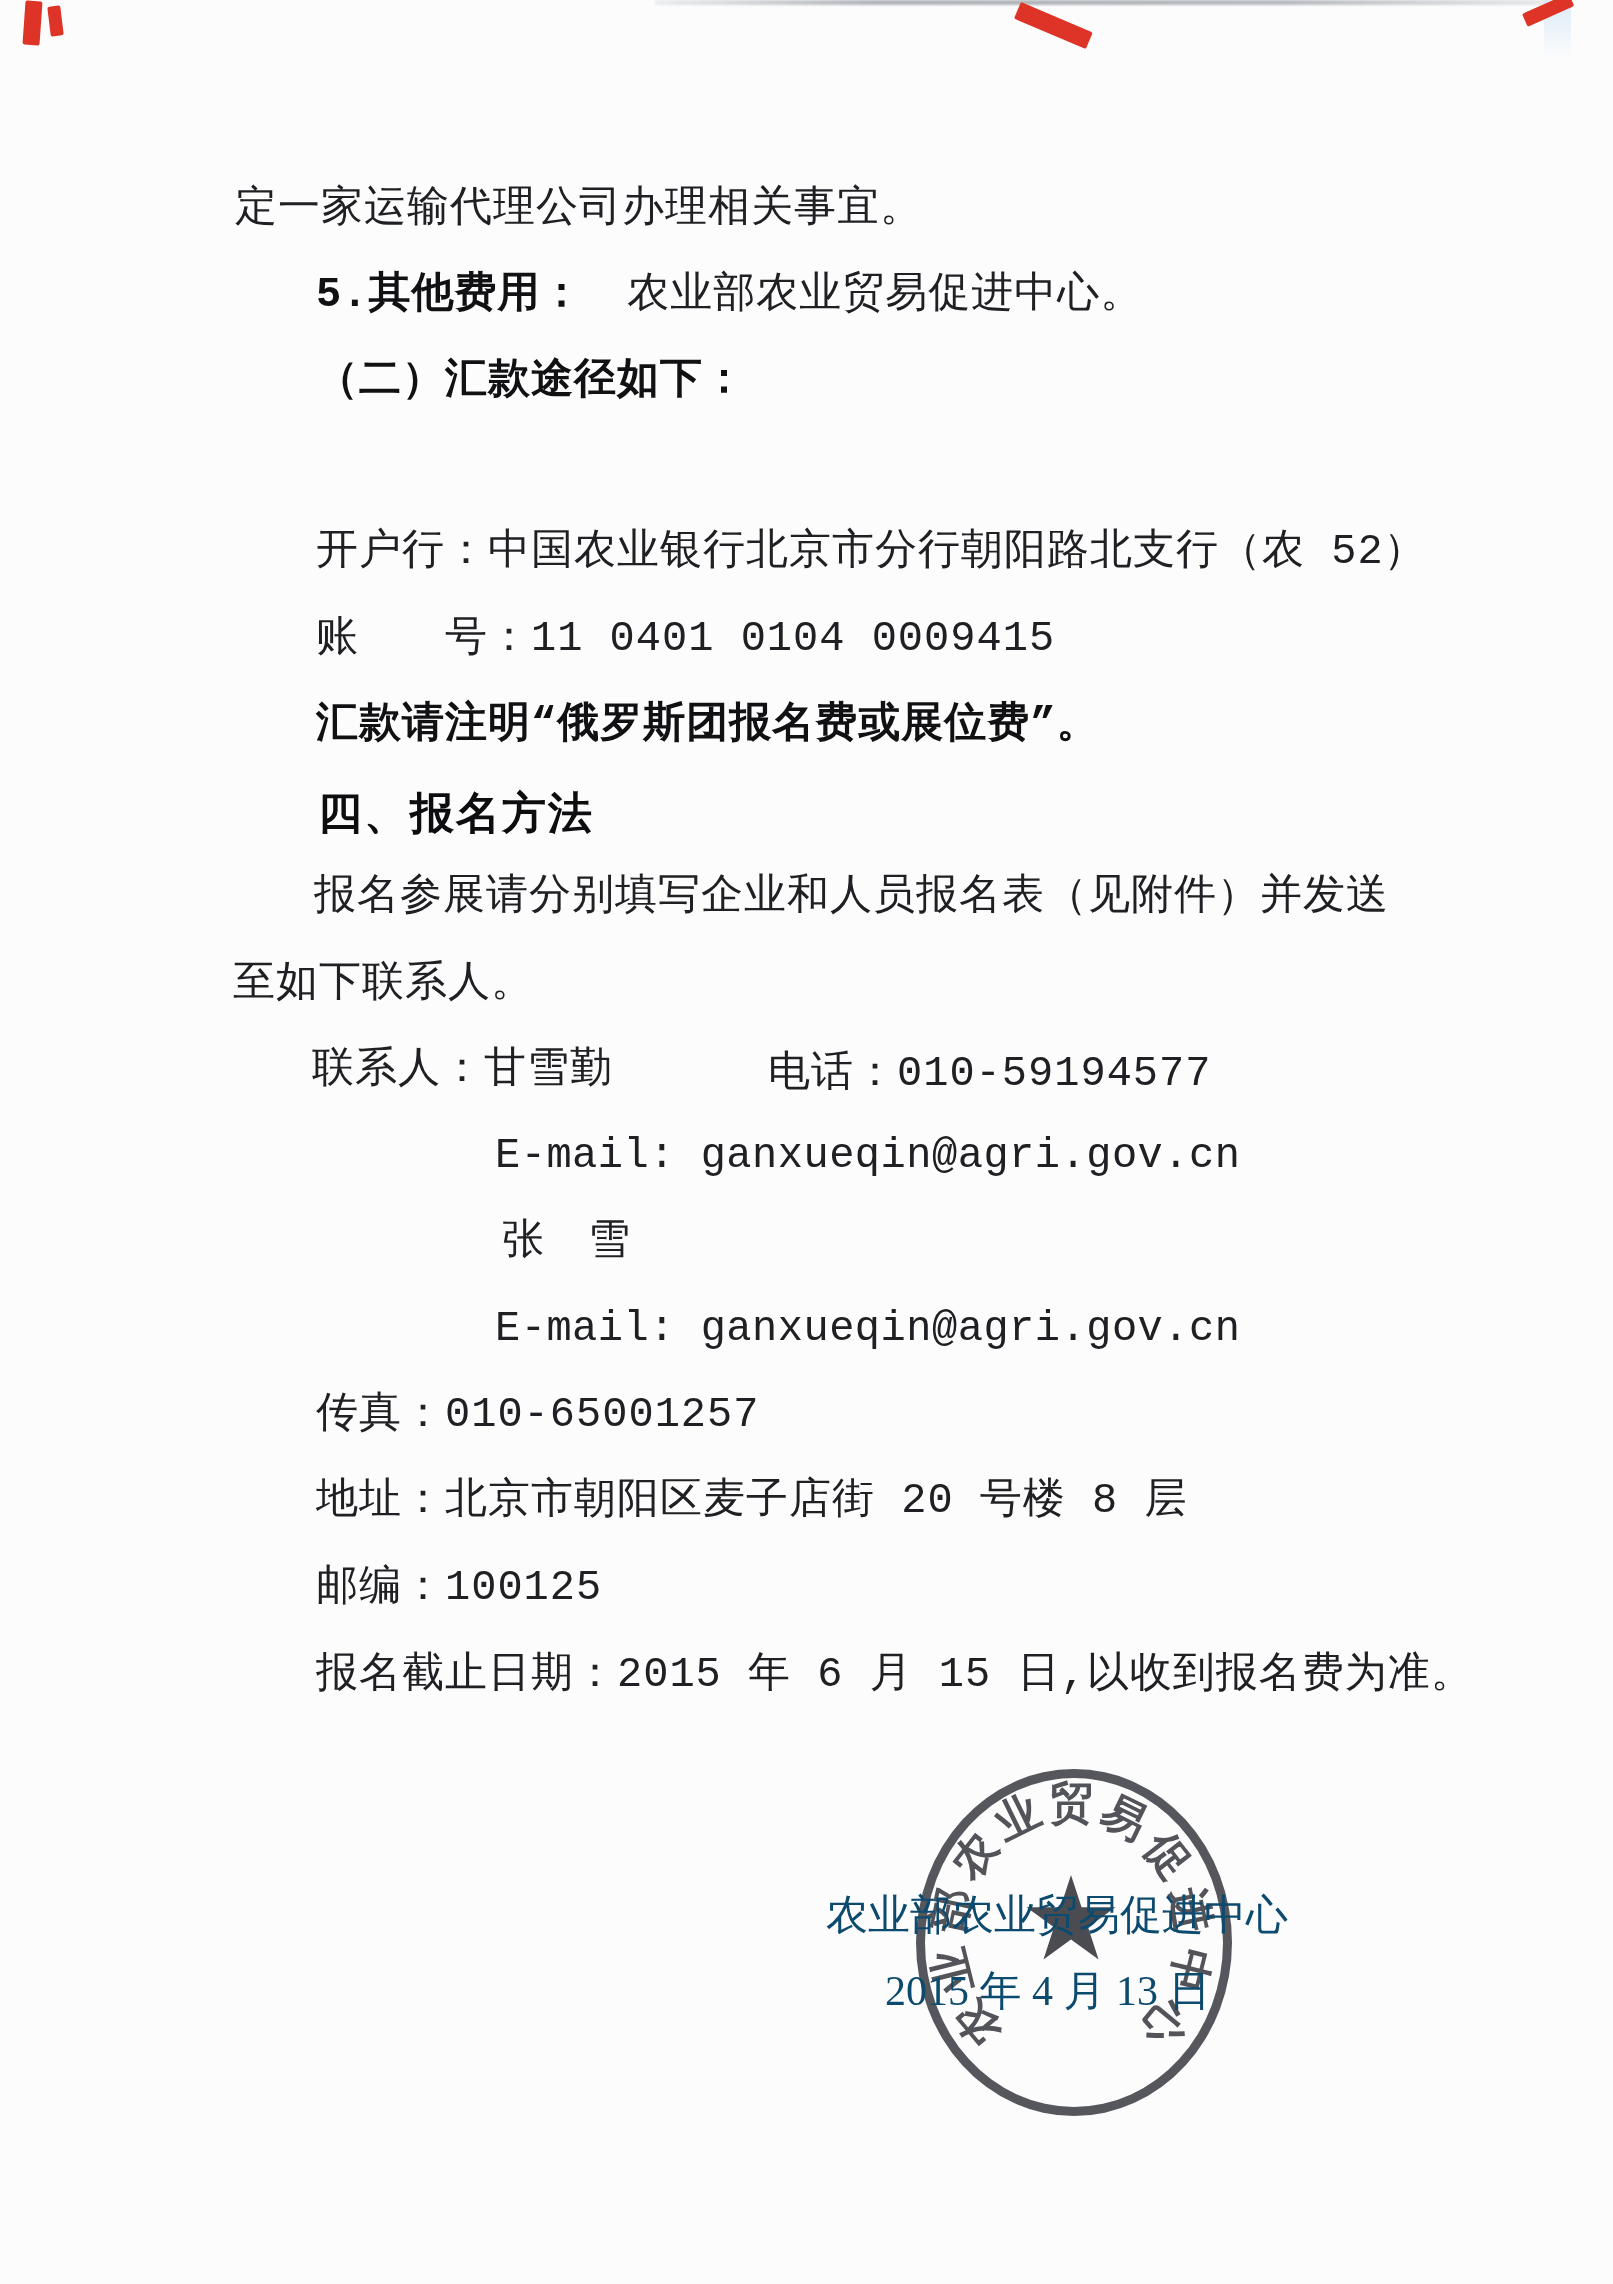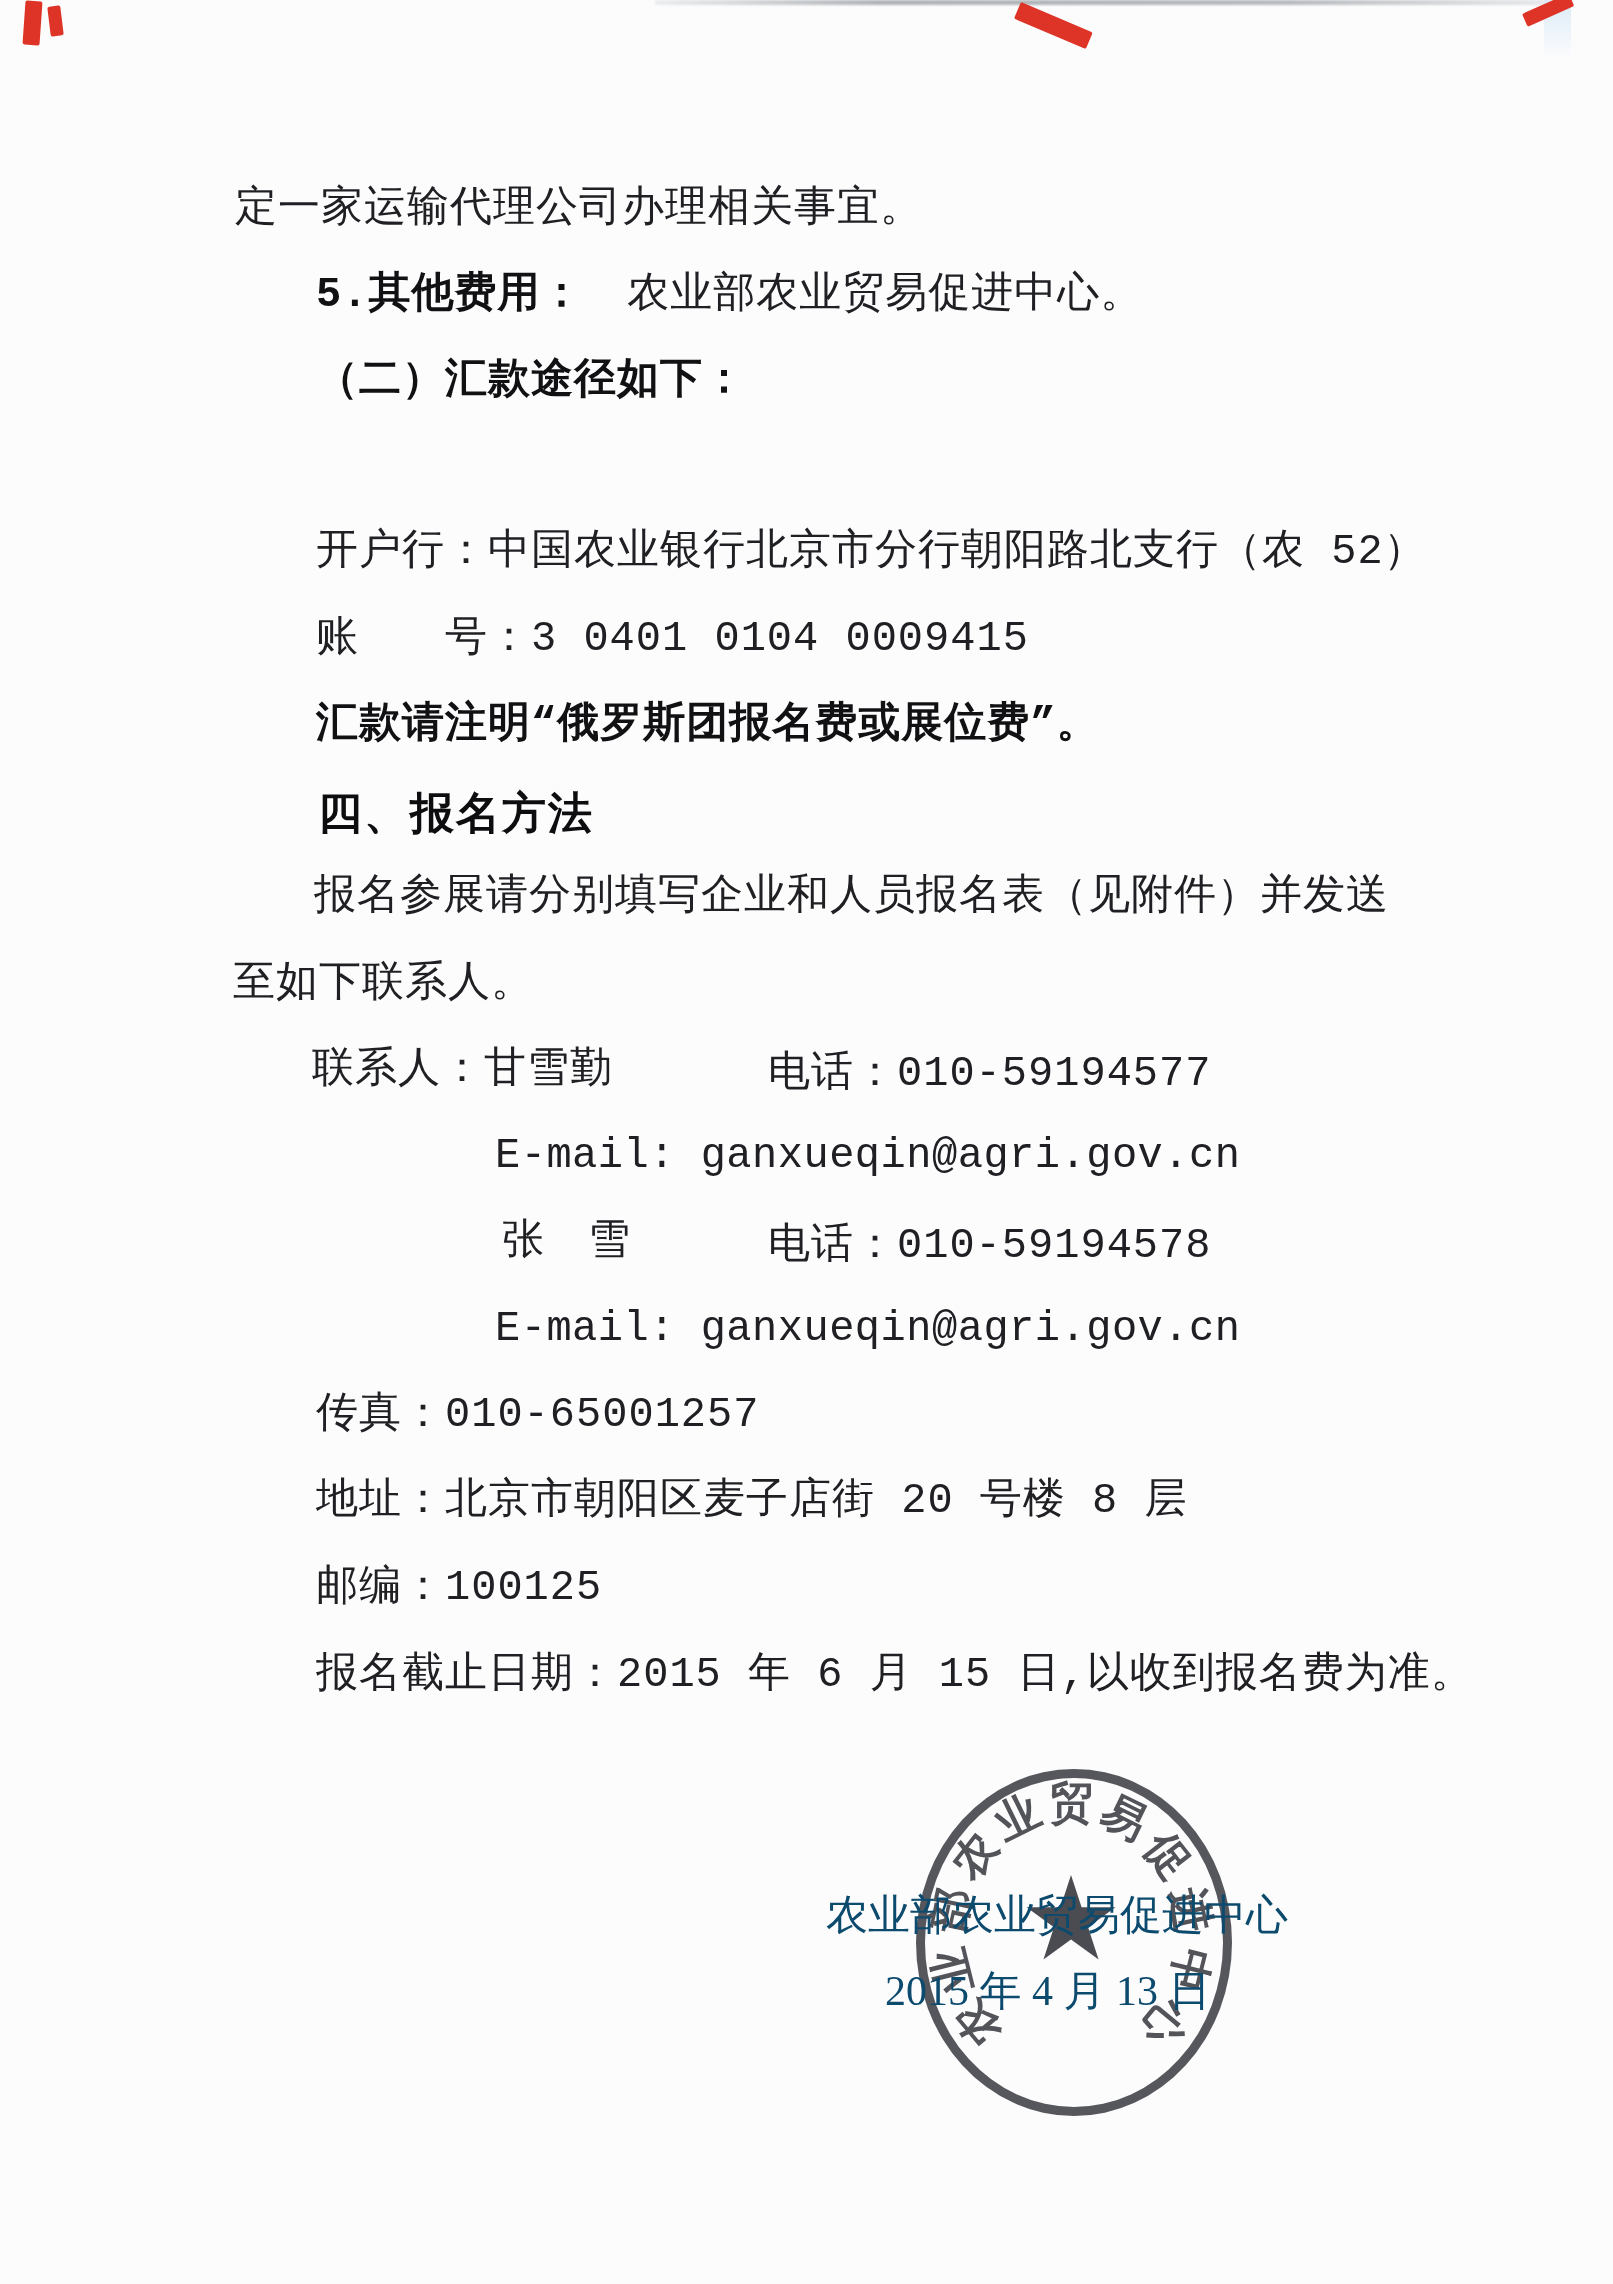--- a/index.html
+++ b/index.html
@@ -97,39 +97,38 @@
   <div class="line" style="left:235px;top:186px">定一家运输代理公司办理相关事宜。</div>
 
   <div class="line" style="left:316px;top:272px">
     <span class="bold">5.其他费用：</span>
     <span style="margin-left:17.6px">农业部农业贸易促进中心。</span>
   </div>
 
   <div class="line bold" style="left:316px;top:358px">（二）汇款途径如下：</div>
 
   <div class="line" style="left:316px;top:529px">开户行：中国农业银行北京市分行朝阳路北支行（农 52）</div>
-  <div class="line" style="left:316px;top:616px">账　　号：3 0401 0104 0009415</div>
+  <div class="line" style="left:316px;top:616px">账　　号：11 0401 0104 0009415</div>
 
   <div class="line bold" style="left:316px;top:702px">汇款请注明“俄罗斯团报名费或展位费”。</div>
 
   <div class="line heading" style="left:318px;top:788px">四、报名方法</div>
 
   <div class="line" style="left:314px;top:874px">报名参展请分别填写企业和人员报名表（见附件）并发送</div>
   <div class="line" style="left:233px;top:961px">至如下联系人。</div>
 
   <div class="line" style="left:312px;top:1047px;width:980px">
     <span>联系人：甘雪勤</span>
     <span class="col2" style="left:456px">电话：010-59194577</span>
   </div>
 
   <div class="line latin" style="left:495px;top:1133px">E-mail:  ganxueqin@agri.gov.cn</div>
 
   <div class="line" style="left:502px;top:1219px;width:980px">
     <span>张　雪</span>
-    <span class="col2" style="left:266px">电话：010-59194578</span>
   </div>
 
   <div class="line latin" style="left:495px;top:1306px">E-mail:  ganxueqin@agri.gov.cn</div>
 
   <div class="line" style="left:316px;top:1392px">传真：010-65001257</div>
   <div class="line" style="left:316px;top:1478px">地址：北京市朝阳区麦子店街 20 号楼 8 层</div>
   <div class="line" style="left:316px;top:1565px">邮编：100125</div>
   <div class="line" style="left:316px;top:1652px">报名截止日期：2015 年 6 月 15 日,以收到报名费为准。</div>
 
   <div class="seal" id="seal">

